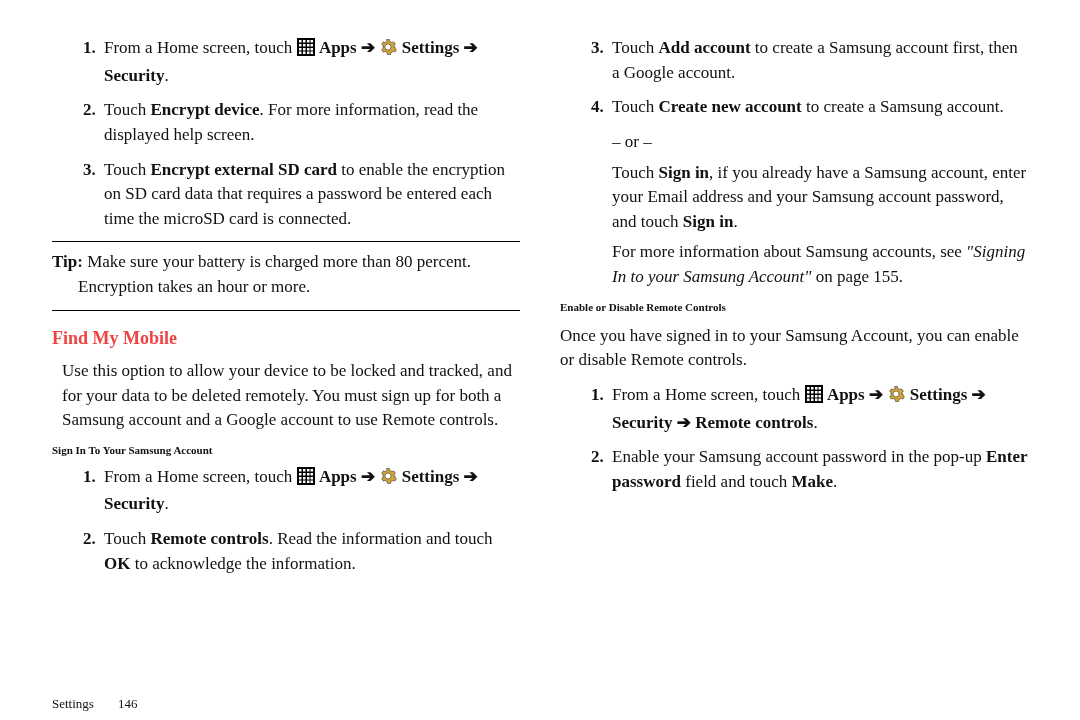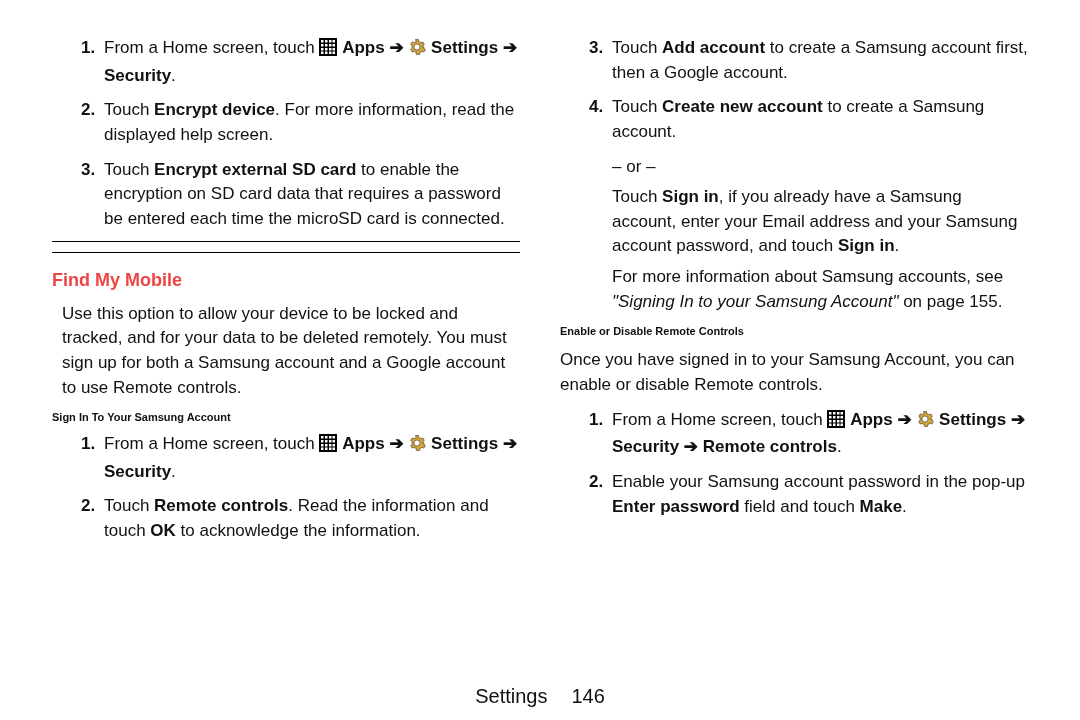--- a/index.html
+++ b/index.html
@@ -8,21 +8,21 @@
     background: #fff;
     width: 1080px;
     height: 720px;
     overflow: hidden;
   }
   .page {
     box-sizing: border-box;
     width: 1080px;
     height: 720px;
     padding: 36px 52px 28px 52px;
-    font-family: Liberation Sans, sans-serif;
+    font-family: Liberation Serif, serif;
     color: #111;
     font-size: 17px;
     line-height: 1.45;
   }
   .cols {
     display: flex;
     gap: 40px;
     height: 640px;
   }
   .col {
@@ -66,23 +66,23 @@
     font-weight: 700;
     margin: 6px 0 6px 0;
     font-size: 11px;
   }
   .indent-block {
     margin-left: 52px;
     margin-bottom: 10px;
   }
   .indent-block p { margin: 0 0 6px 0; }
   .footer {
-    text-align: center;
-    font-size: 20px;
-    margin-top: 6px;
+    text-align: left;
+    font-size: 13px;
+    margin-top: 19px;
   }
   .footer .sep { display:inline-block; width:24px; }
   
   .icon {
     display: inline-block;
     vertical-align: -3px;
   }
 </style>
 </head>
 <body>
@@ -130,20 +130,23 @@
         </li>
         <li>
           <span>Touch </span><span class="bold">Encrypt device</span><span>. For more information, read the displayed help screen.</span>
         </li>
         <li>
           <span>Touch </span><span class="bold">Encrypt external SD card</span><span> to enable the encryption on SD card data that requires a password be entered each time the microSD card is connected.</span>
         </li>
       </ol>
 
       <hr class="divider">
+      <p class="tip">
+        <span class="bold">Tip:</span><span> Make sure your battery is charged more than 80 percent. Encryption takes an hour or more.</span>
+      </p>
       <hr class="divider">
 
       <div class="section-blue">Find My Mobile</div>
       <p class="para" style="margin-left:10px">Use this option to allow your device to be locked and tracked, and for your data to be deleted remotely. You must sign up for both a Samsung account and a Google account to use Remote controls.</p>
 
       <div class="subhead" style="">Sign In To Your Samsung Account</div>
       <ol class="steps">
         <li>
           <span>From a Home screen, touch </span>
           <span class="icon">

